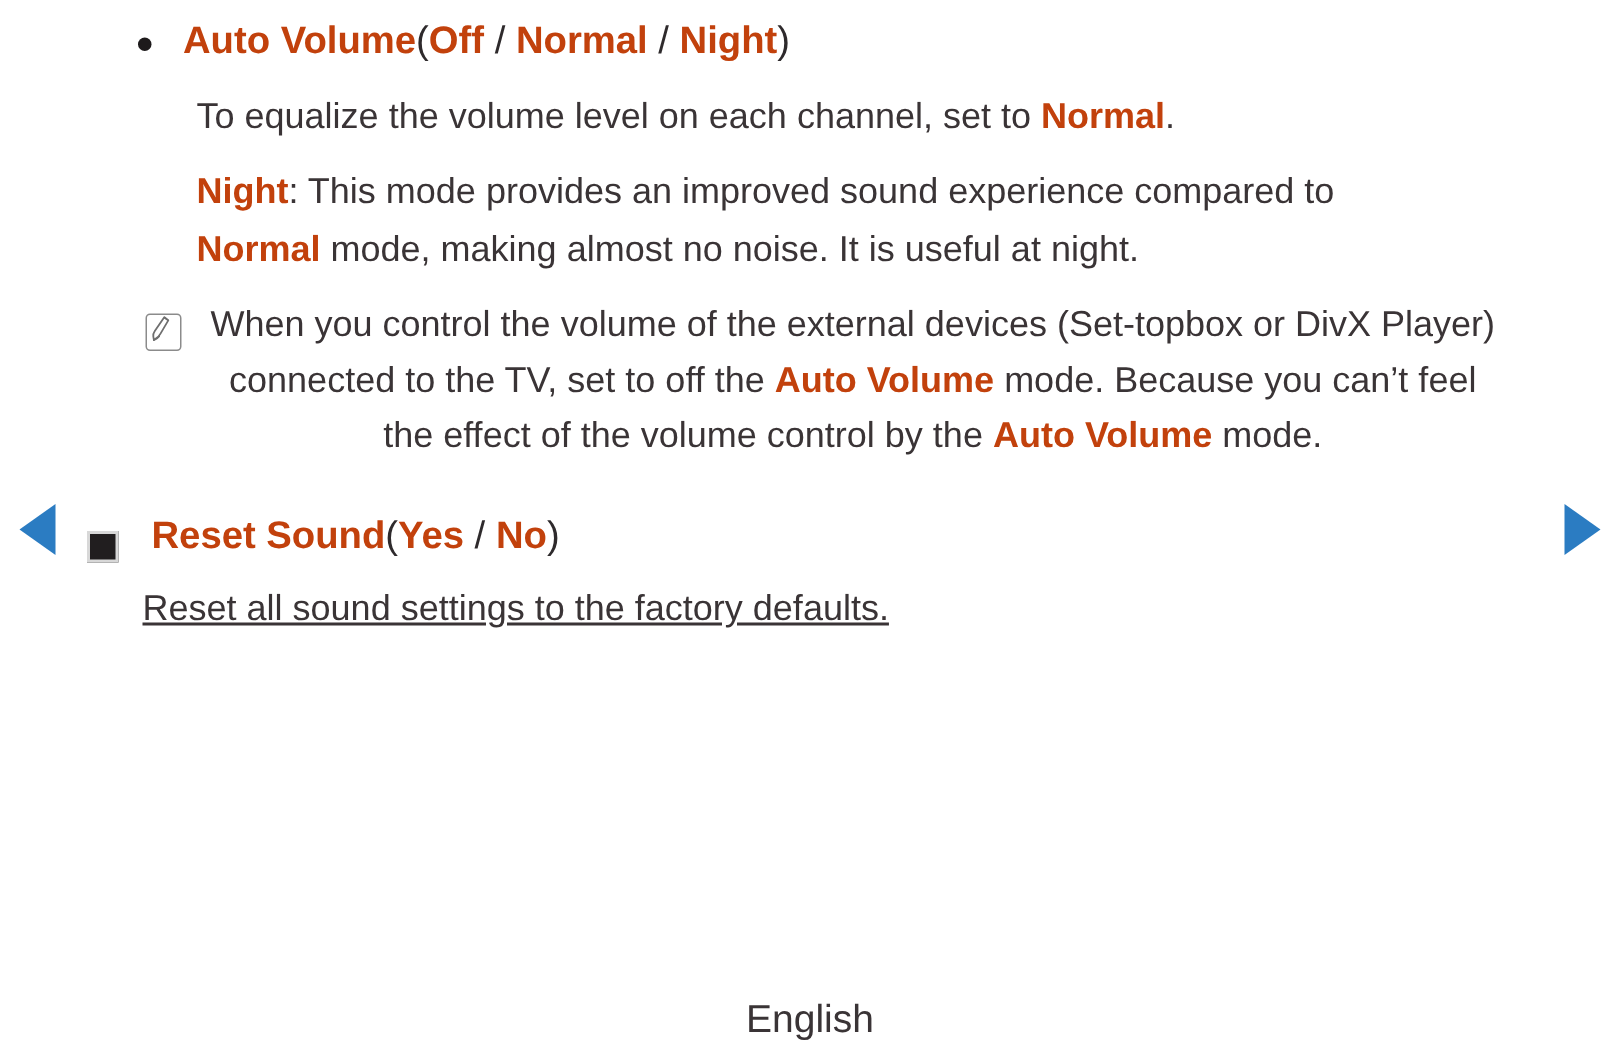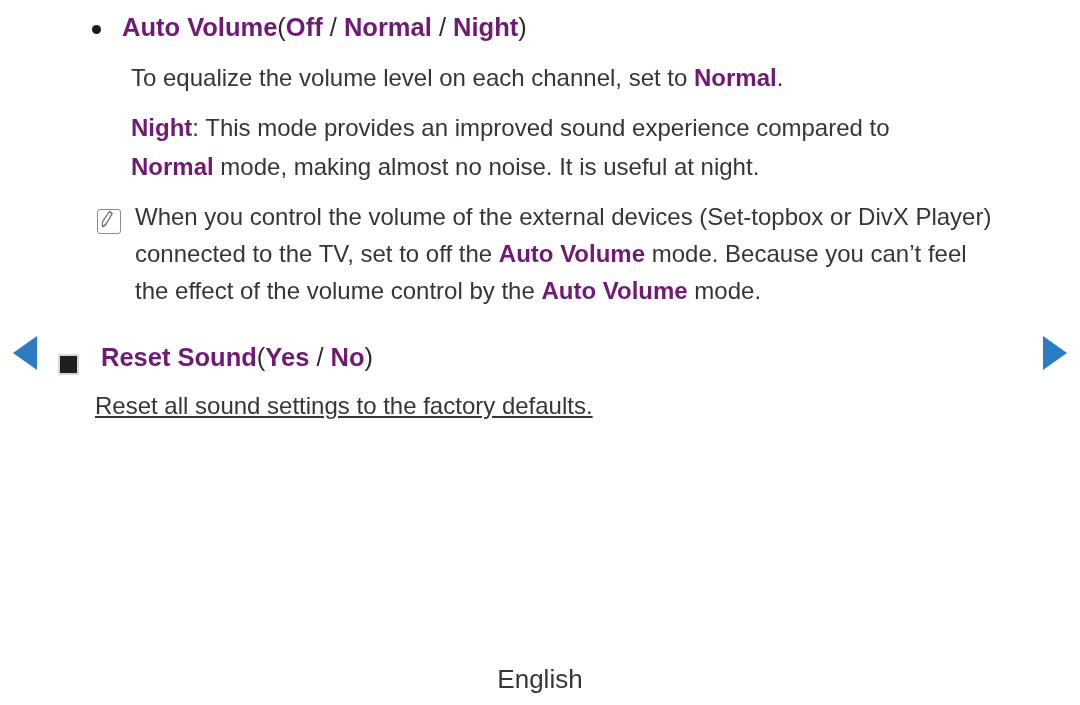--- a/index.html
+++ b/index.html
@@ -16,21 +16,21 @@
     overflow: hidden;
     -webkit-font-smoothing: antialiased;
   }
 
   .page {
     position: absolute;
     inset: 0;
   }
 
   
-  .blue { color: #701a75; font-weight: bold; }
+  .blue { color: #c2410c; font-weight: bold; }
   .dark { color: #2e2a2c; }
 
   .bullet-row {
     position: absolute;
     display: flex;
     align-items: flex-start;
   }
 
   .dot-marker {
     width: 9px;
@@ -139,21 +139,21 @@
   </div>
 
   <div class="note-row" style="left:97px; top:198px; width:905px;">
     <span class="note-icon">
       <svg width="19" height="20" viewBox="0 0 19 20" aria-hidden="true">
         <path d="M11.5 1.5 L5.2 10.6 C4.4 11.8 4.0 13.0 4.2 14.2 L4.6 16.6 L6.6 15.2 C7.6 14.5 8.3 13.6 8.9 12.6 L14.2 3.6 Z" fill="none" stroke="#6f6f6f" stroke-width="1.2" stroke-linejoin="round"></path>
         <path d="M4.5 16.8 C6.0 16.3 7.3 15.4 8.2 14.2" fill="none" stroke="#6f6f6f" stroke-width="1.1" stroke-linecap="round"></path>
         <path d="M11.5 1.5 L14.2 3.6" fill="none" stroke="#6f6f6f" stroke-width="1.1"></path>
       </svg>
     </span>
-    <span class="note-body" style="margin-left:14px;">
+    <span class="note-body" style="margin-left:14px;text-align:center;">
       <span>When you control the volume of the external devices (Set-topbox or DivX Player) connected to the TV, set to off the </span><span class="blue">Auto Volume</span><span> mode. Because you can’t feel the effect of the volume control by the </span><span class="blue">Auto Volume</span><span> mode.</span>
     </span>
   </div>
 
   <div class="nav-arrow left"></div>
   <div class="nav-arrow right"></div>
 
   <div class="bullet-row" style="left:58px; top:342px;">
     <span class="sq-marker"></span>
     <span class="heading-text" style="margin-left:22px;">

